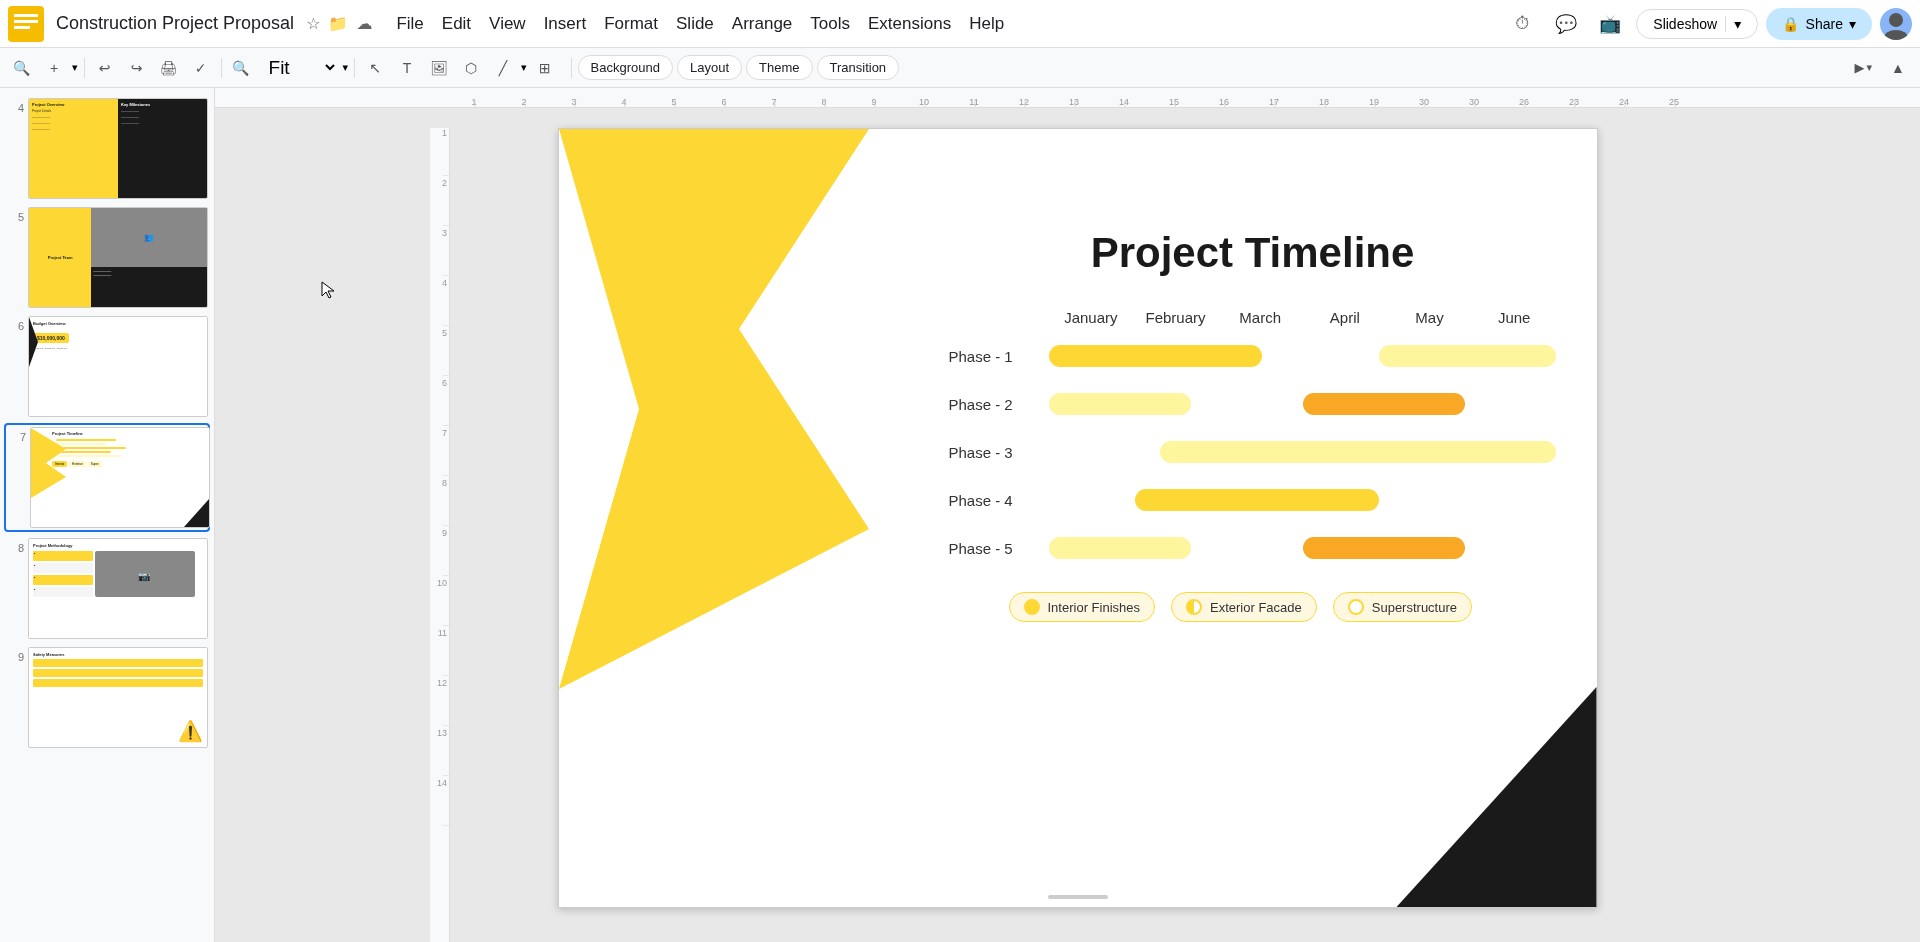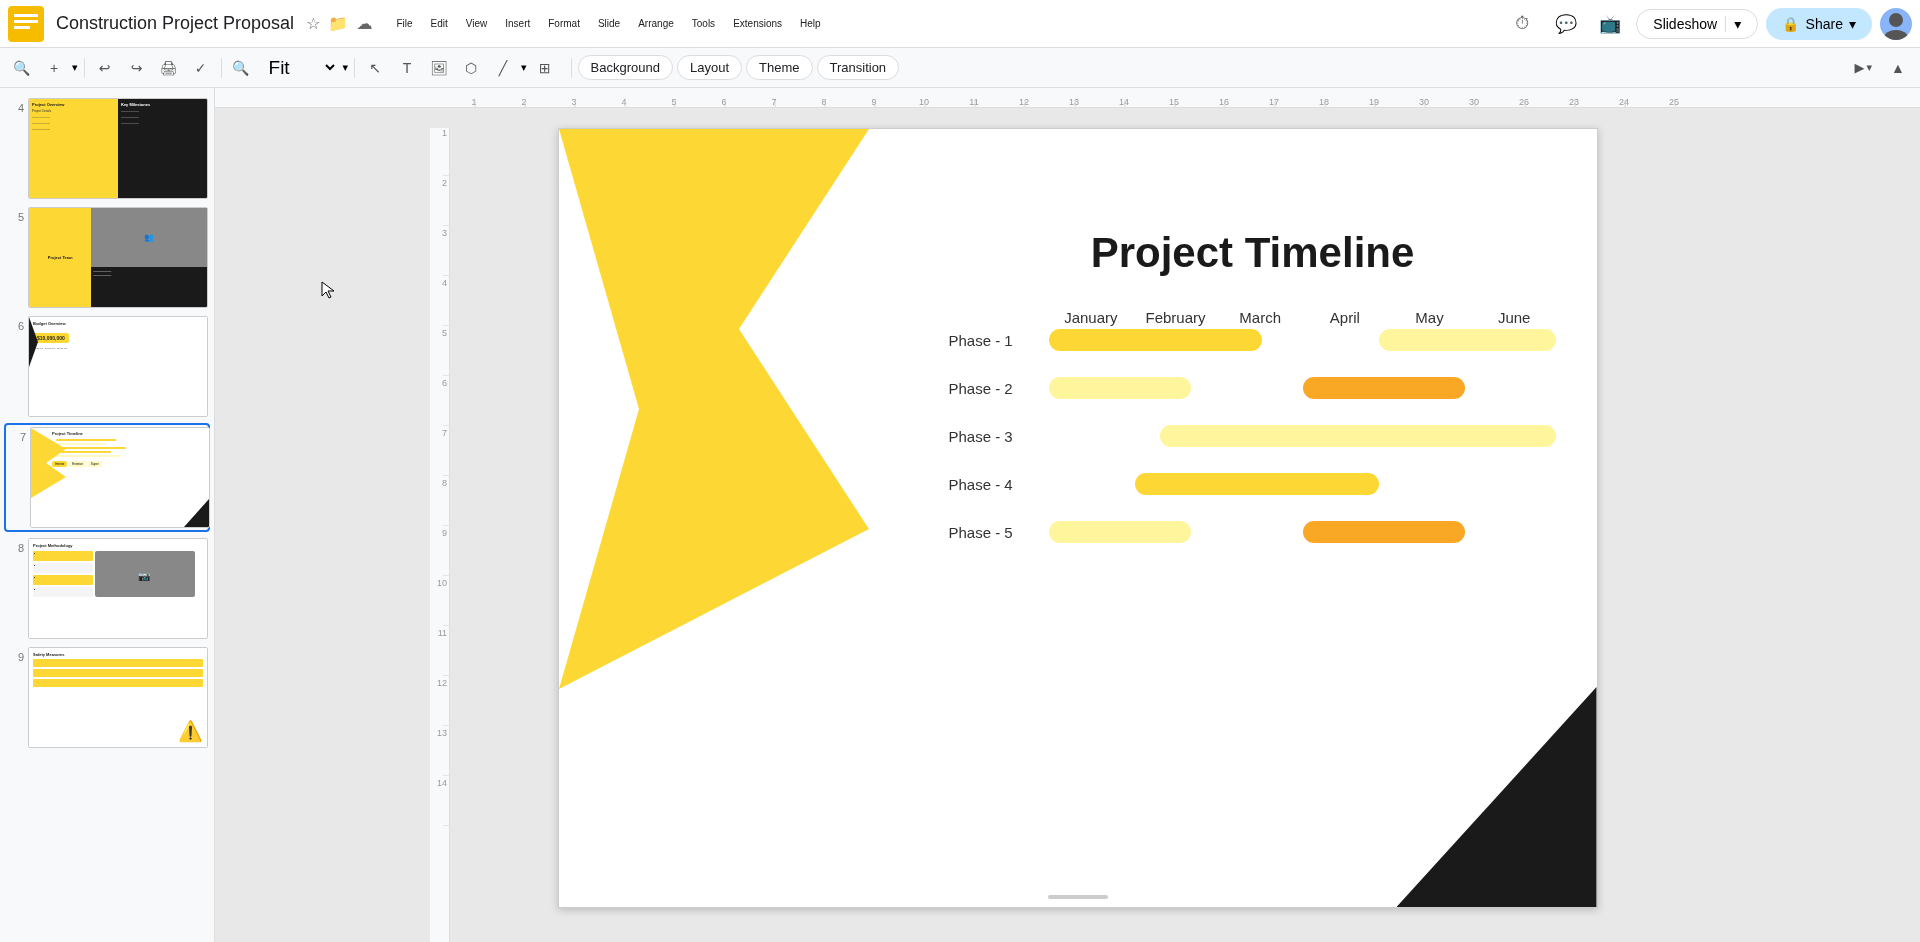--- a/index.html
+++ b/index.html
@@ -10,21 +10,21 @@
       display: flex; align-items: center; height: 48px;
       background: #fff; border-bottom: 1px solid #ddd;
       padding: 0 8px; gap: 4px;
     }
     .app-logo { width: 36px; height: 36px; margin-right: 8px; }
     .app-logo svg { width: 36px; height: 36px; }
     .doc-title { font-size: 18px; font-weight: 500; color: #202124; margin-right: 8px; }
     .title-icons { display: flex; gap: 8px; align-items: center; color: #666; }
     .title-icons span { cursor: pointer; font-size: 16px; }
     .menu-items { display: flex; gap: 2px; margin-left: 12px; }
-    .menu-item { font-size: 10px; color: #202124; padding: 4px 8px; cursor: pointer; border-radius: 4px; text-align: center; }
+    .menu-item { font-size: 17px; color: #202124; padding: 4px 8px; cursor: pointer; border-radius: 4px; text-align: center; }
     .spacer { flex: 1; }
     .top-right-controls { display: flex; align-items: center; gap: 8px; }
     .icon-btn { width: 36px; height: 36px; display: flex; align-items: center; justify-content: center; border-radius: 50%; cursor: pointer; color: #555; font-size: 18px; }
     .slideshow-btn {
       background: #fff; border: 1px solid #dadce0;
       border-radius: 24px; padding: 6px 16px;
       font-size: 14px; font-weight: 500; cursor: pointer;
       display: flex; align-items: center; gap: 4px;
     }
     .slideshow-btn .dropdown { border-left: 1px solid #dadce0; padding-left: 8px; margin-left: 4px; }
@@ -121,21 +121,21 @@
       position: absolute; top: 100px; left: 390px; right: 40px;
       font-size: 42px; font-weight: 900; color: #1a1a1a; text-align: center;
       font-family: Arial, sans-serif;
     }
 
     
     .timeline-container {
       position: absolute; top: 180px; left: 390px; right: 40px; bottom: 60px;
     }
     .month-headers {
-      display: flex; margin-left: 100px; 
+      display: flex; margin-left: 100px; margin-bottom: 16px;
     }
     .month-col { flex: 1; text-align: center; font-size: 15px; color: #333; font-weight: 400; }
 
     .phase-row {
       display: flex; align-items: center; margin-bottom: 20px; height: 28px;
     }
     .phase-label { width: 100px; font-size: 15px; color: #333; }
     .phase-bars { flex: 1; display: flex; position: relative; height: 28px; }
     .bar {
       position: absolute; height: 22px; border-radius: 12px;
@@ -489,20 +489,34 @@
           <div class="phase-row">
             <div class="phase-label">Phase - 5</div>
             <div class="phase-bars">
 
               <div class="bar bar-yellow-light" style="left:0%;width:28%;"></div>
 
               <div class="bar bar-gold" style="left:50%;width:32%;"></div>
             </div>
           </div>
 
+          <div style="margin-top:30px;margin-left:60px;display:flex;gap:16px;">
+            <div class="legend-item">
+              <div class="legend-dot legend-dot-filled"></div>
+              <span>Interior Finishes</span>
+            </div>
+            <div class="legend-item">
+              <div class="legend-dot legend-dot-half"></div>
+              <span>Exterior Facade</span>
+            </div>
+            <div class="legend-item">
+              <div class="legend-dot"></div>
+              <span>Superstructure</span>
+            </div>
+          </div>
         </div>
 
         <div class="scroll-indicator"></div>
       </div>
     </div>
   </div>
 </div>
 
 <div style="position:fixed;top:280px;left:320px;width:20px;height:20px;pointer-events:none;z-index:9999;">
   <svg width="20" height="20" viewBox="0 0 20 20">

